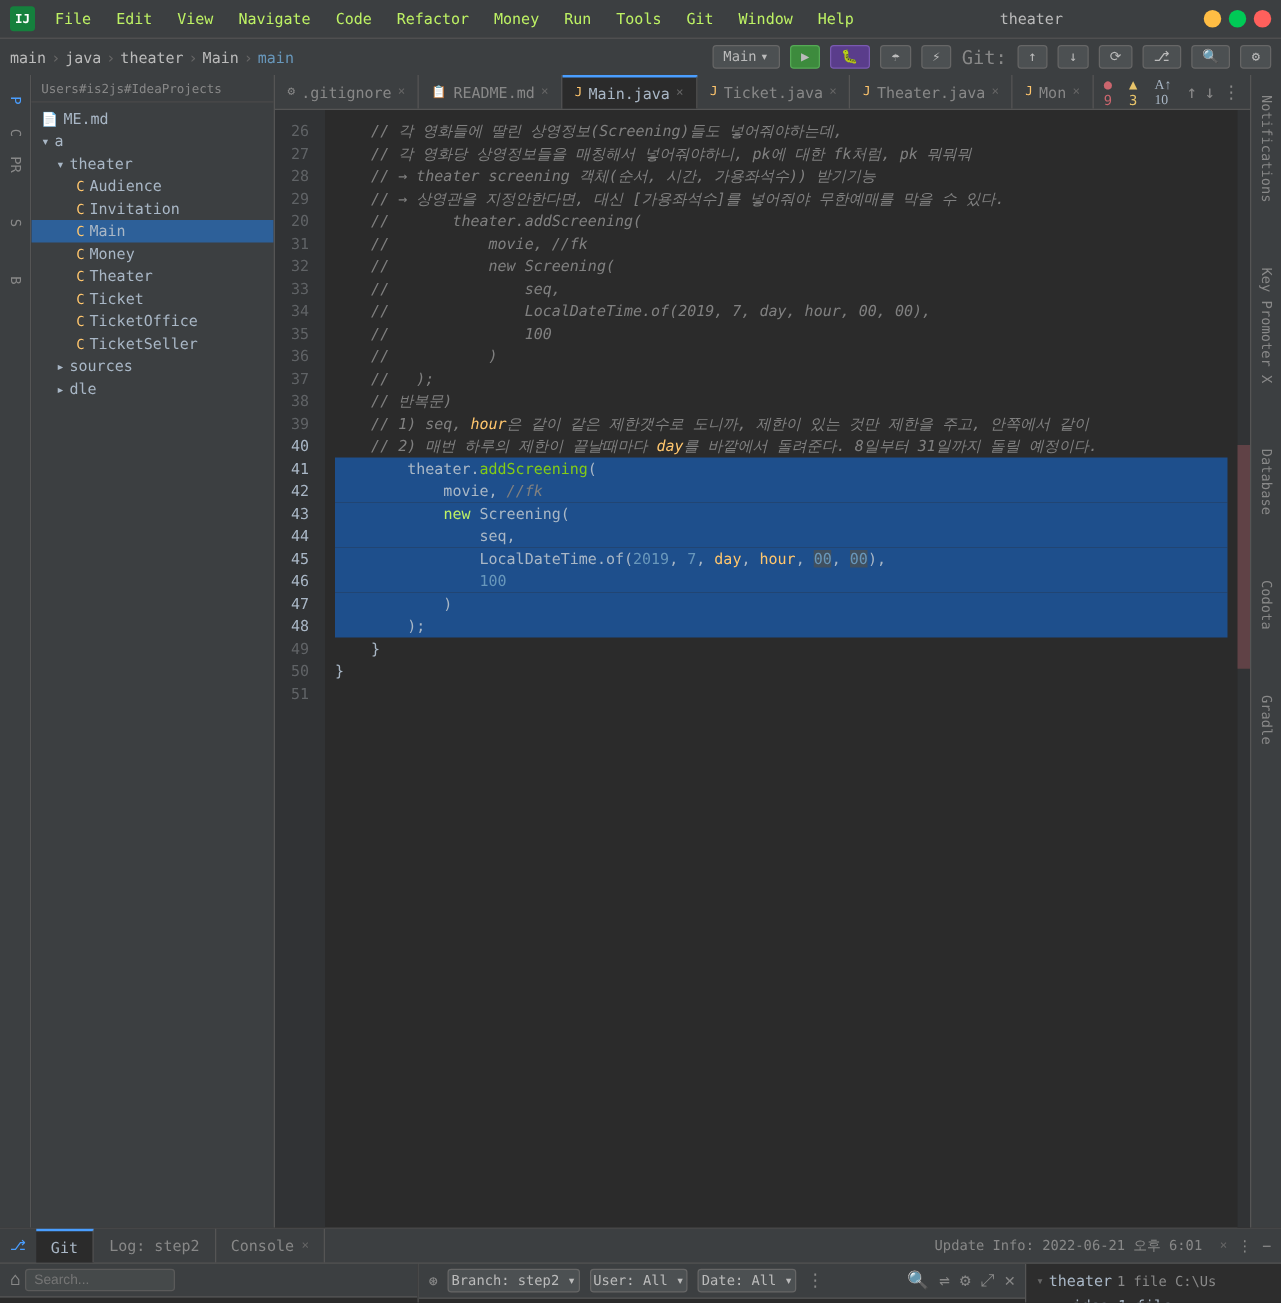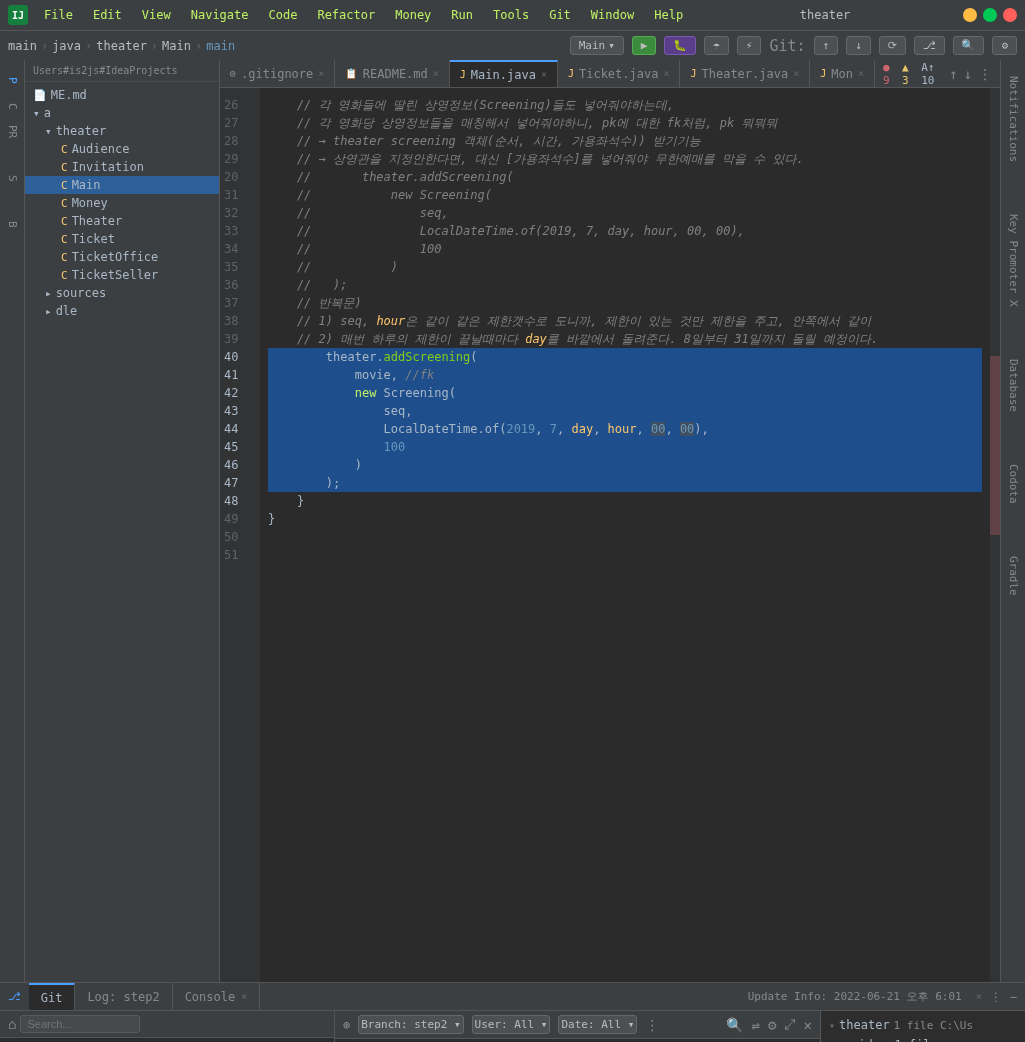--- a/index.html
+++ b/index.html
@@ -41,21 +41,21 @@
     .editor-area { flex: 1; display: flex; flex-direction: column; overflow: hidden; }
 
     
     .tabs-bar { display: flex; background: #3c3f41; border-bottom: 1px solid #555; height: 28px; overflow: hidden; }
     .tab { display: flex; align-items: center; padding: 0 10px; gap: 5px; cursor: pointer; font-size: 12px; color: #888; border-right: 1px solid #555; white-space: nowrap; height: 100%; }
     .tab.active { background: #2b2b2b; color: #a9b7c6; border-top: 2px solid #4a9eff; }
     .tab-close { color: #666; font-size: 10px; cursor: pointer; }
 
     
     .editor-content { flex: 1; display: flex; overflow: hidden; background: #2b2b2b; }
-    .line-numbers { width: 40px; background: #313335; color: #606366; font-size: 12px; line-height: 18px; padding: 8px 4px; text-align: left; user-select: none; overflow: hidden; }
+    .line-numbers { width: 40px; background: #313335; color: #606366; font-size: 12px; line-height: 18px; padding: 8px 4px; text-align: center; user-select: none; overflow: hidden; }
     .code-area { flex: 1; padding: 8px 8px; overflow: auto; font-size: 12px; line-height: 18px; }
     .code-line { display: flex; min-height: 18px; white-space: pre; }
     .code-line.selected { background: #1e4f8c; }
 
     
     .comment { color: #808080; font-style: italic; }
     .keyword { color: #bef264; }
     .number { color: #6897bb; }
     .highlight-text { color: #84cc16; }
 
@@ -241,21 +241,21 @@
         <span class="tab-close">×</span>
       </div>
       <div class="tab">
         <span style="color:#ffc66d; font-size:10px;">J</span>
         <span>Mon</span>
         <span class="tab-close">×</span>
       </div>
       <div style="margin-left:auto; display:flex; align-items:center; padding:0 8px; gap:6px;">
         <span style="color:#cc666e; font-size:11px;">● 9</span>
         <span style="color:#e8c46a; font-size:11px;">▲ 3</span>
-        <span style="color:#a9b7c6; font-size:11px;">A↑ 10</span>
+        <span style="color:#a9b7c6; font-size:11px;font-family:Liberation Serif, serif;">A↑ 10</span>
         <span style="color:#888; font-size:14px; cursor:pointer;">↑</span>
         <span style="color:#888; font-size:14px; cursor:pointer;">↓</span>
         <span style="color:#888; font-size:14px; cursor:pointer;">⋮</span>
       </div>
     </div>
 
     <div class="editor-content">
       <div class="line-numbers">
         <div class="line-num">26</div>
         <div class="line-num">27</div>
@@ -294,20 +294,23 @@
         <div class="code-line">
           <span class="comment">    // → theater screening 객체(순서, 시간, 가용좌석수)) 받기기능</span>
         </div>
         <div class="code-line">
           <span class="comment">    // → 상영관을 지정안한다면, 대신 [가용좌석수]를 넣어줘야 무한예매를 막을 수 있다.</span>
         </div>
         <div class="code-line">
           <span class="comment">    //       theater.addScreening(</span>
         </div>
         <div class="code-line">
+          <span class="comment">    //           movie, //fk</span>
+        </div>
+        <div class="code-line">
           <span class="comment">    //           new Screening(</span>
         </div>
         <div class="code-line">
           <span class="comment">    //               seq,</span>
         </div>
         <div class="code-line">
           <span class="comment">    //               LocalDateTime.of(2019, 7, day, hour, 00, 00),</span>
         </div>
         <div class="code-line">
           <span class="comment">    //               100</span>

